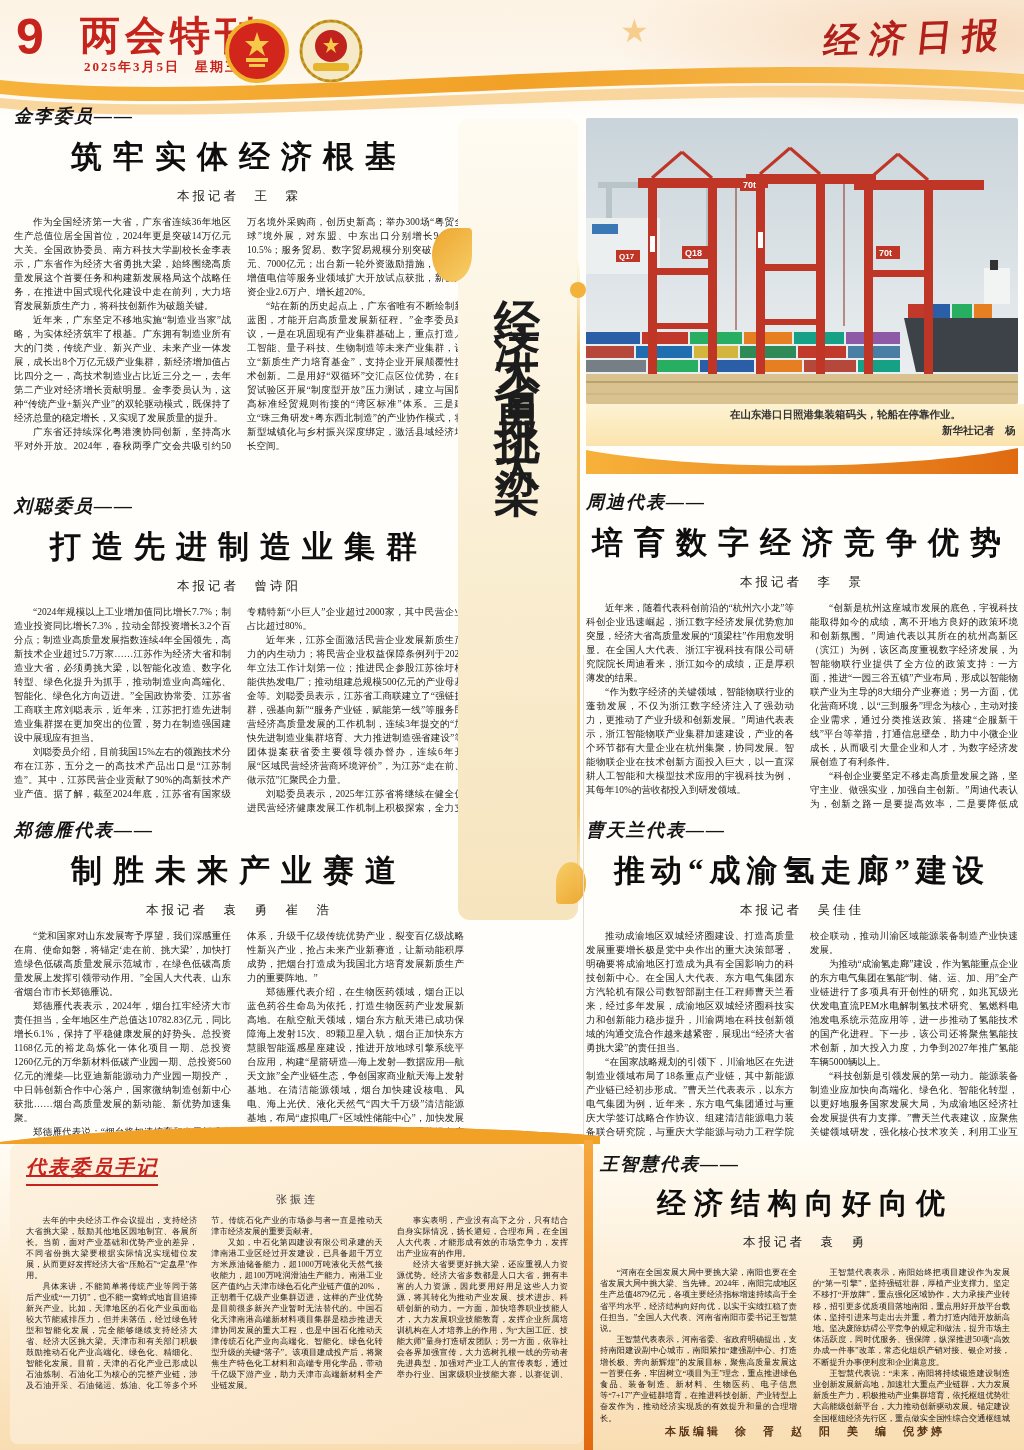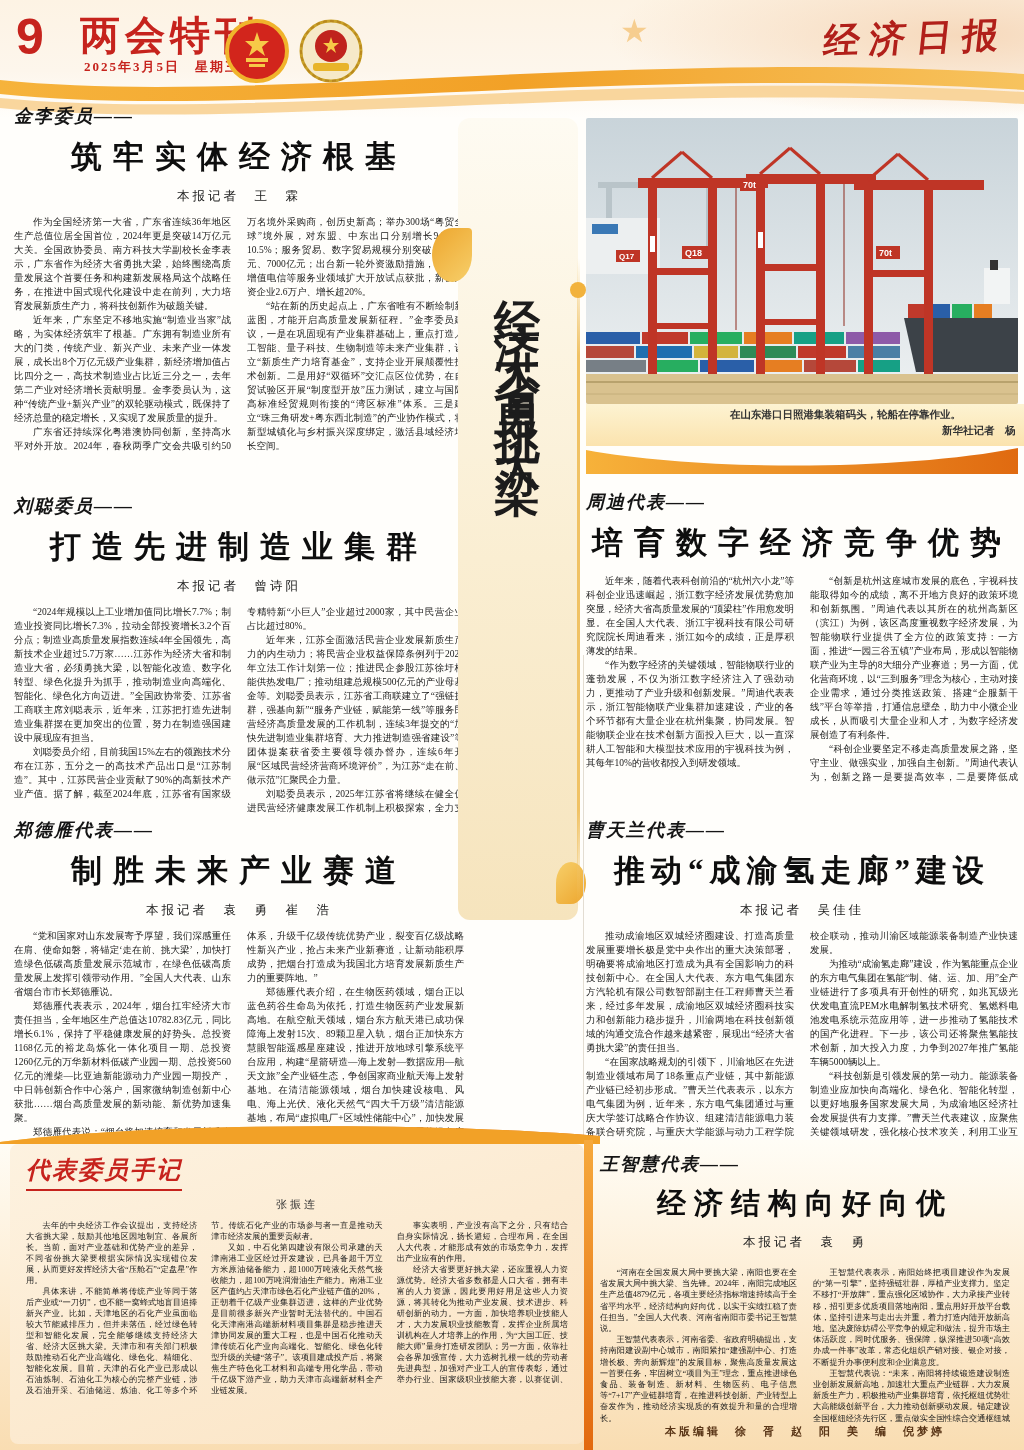--- a/index.html
+++ b/index.html
@@ -47,22 +47,22 @@
   .credit{font-weight:700;font-size:10.5px;color:#333;text-align:right;margin:2px 58px 0 0;}
   .photo-ribbon{position:absolute;left:586px;top:444px;width:432px;height:30px;}
   
   .bottom-bg{position:absolute;left:0;top:1140px;width:1024px;height:310px;
     background:linear-gradient(180deg,#fffdf6 0%,#fdeed6 45%,#f9ddb2 100%);}
   .bottom-ribbon{position:absolute;left:0;top:1120px;width:600px;height:24px;}
   .notes-panel{position:absolute;left:10px;top:1144px;width:574px;height:300px;border-radius:8px;
     background:linear-gradient(160deg,#fdf2e0 0%,#fbe4c4 100%);}
   .notes-divider{position:absolute;left:584px;top:1140px;width:9px;height:310px;
     background:linear-gradient(180deg,#f6a93c,#e2690f);}
-  .notes-label{display:inline-block;margin:10px 0 0 16px;font-weight:700;font-size:24px;color:#c6231d;
-    font-style:italic;border-bottom:2px solid #c6231d;padding-bottom:3px;letter-spacing:2px;}
+  .notes-label{display:inline-block;margin:10px 0 0 16px;font-weight:700;font-size:20px;color:#c6231d;
+    font-style:italic;border-bottom:2px solid #c6231d;padding-bottom:3px;letter-spacing:2px;text-decoration:underline;}
   .notes-title{text-align:center;font-family:"Liberation Sans",sans-serif;font-weight:700;font-size:33px;
     color:#d0261c;letter-spacing:2px;margin-top:2px;}
   .notes-byline{text-align:center;font-size:11px;color:#333;letter-spacing:3px;margin-top:6px;}
   .notes-body{margin:8px 16px 0 16px;column-count:3;column-gap:14px;font-size:8.2px;line-height:11px;
     text-align:justify;height:186px;overflow:hidden;}
   .notes-body p{margin:0;text-indent:2em;}
   #art-wangzhihui .body{font-size:8.2px;line-height:11.2px;margin-top:16px;}
   .footer-line{position:absolute;left:598px;top:1424px;width:414px;text-align:center;
     font-weight:700;font-size:11px;letter-spacing:3px;color:#5b3718;}
 </style>
@@ -252,20 +252,21 @@
         <stop offset="0" stop-color="#f7b23a"></stop>
           <stop offset="1" stop-color="#e06a10"></stop>
       </linearGradient>
     </defs>
     <path d="M0,6 C120,28 320,26 432,4 L432,30 L0,30 Z" fill="url(#orange2)"></path>
   </svg>
 
   <div class="article" id="art-zhoudi" style="left:586px;top:490px;width:432px;">
     <div class="kicker">周迪代表——</div>
     <div class="a-title">培育数字经济竞争优势</div>
+    <div class="byline">本报记者　李　景</div>
     <div class="body" style="height:216px">
         <p>近年来，随着代表科创前沿的“杭州六小龙”等科创企业迅速崛起，浙江数字经济发展优势愈加突显，经济大省高质量发展的“顶梁柱”作用愈发明显。在全国人大代表、浙江宇视科技有限公司研究院院长周迪看来，浙江如今的成绩，正是厚积薄发的结果。</p>
         <p>“作为数字经济的关键领域，智能物联行业的蓬勃发展，不仅为浙江数字经济注入了强劲动力，更推动了产业升级和创新发展。”周迪代表表示，浙江智能物联产业集群加速建设，产业的各个环节都有大量企业在杭州集聚，协同发展。智能物联企业在技术创新方面投入巨大，以一直深耕人工智能和大模型技术应用的宇视科技为例，其每年10%的营收都投入到研发领域。</p>
         <p>“创新是杭州这座城市发展的底色，宇视科技能取得如今的成绩，离不开地方良好的政策环境和创新氛围。”周迪代表以其所在的杭州高新区（滨江）为例，该区高度重视数字经济发展，为智能物联行业提供了全方位的政策支持：一方面，推进“一园三谷五镇”产业布局，形成以智能物联产业为主导的8大细分产业赛道；另一方面，优化营商环境，以“三到服务”理念为核心，主动对接企业需求，通过分类推送政策、搭建“企服新干线”平台等举措，打通信息壁垒，助力中小微企业成长，从而吸引大量企业和人才，为数字经济发展创造了有利条件。</p>
         <p>“科创企业要坚定不移走高质量发展之路，坚守主业、做强实业，加强自主创新。”周迪代表认为，创新之路一是要提高效率，二是要降低成本，要坚持以创造价值为一切创新的出发点，正确认识并把握从新技术到新产品、再到新解决方案的产业链逻辑，用原创突破从源头解决问题，让商业运行遵循成本、效率、价值等市场准则，尊重规律加强创新，提升创新主体市场竞争力。</p>
       </div>
   </div>
 
   <div class="article" id="art-caotianlan" style="left:586px;top:818px;width:432px;">
     <div class="kicker">曹天兰代表——</div>

